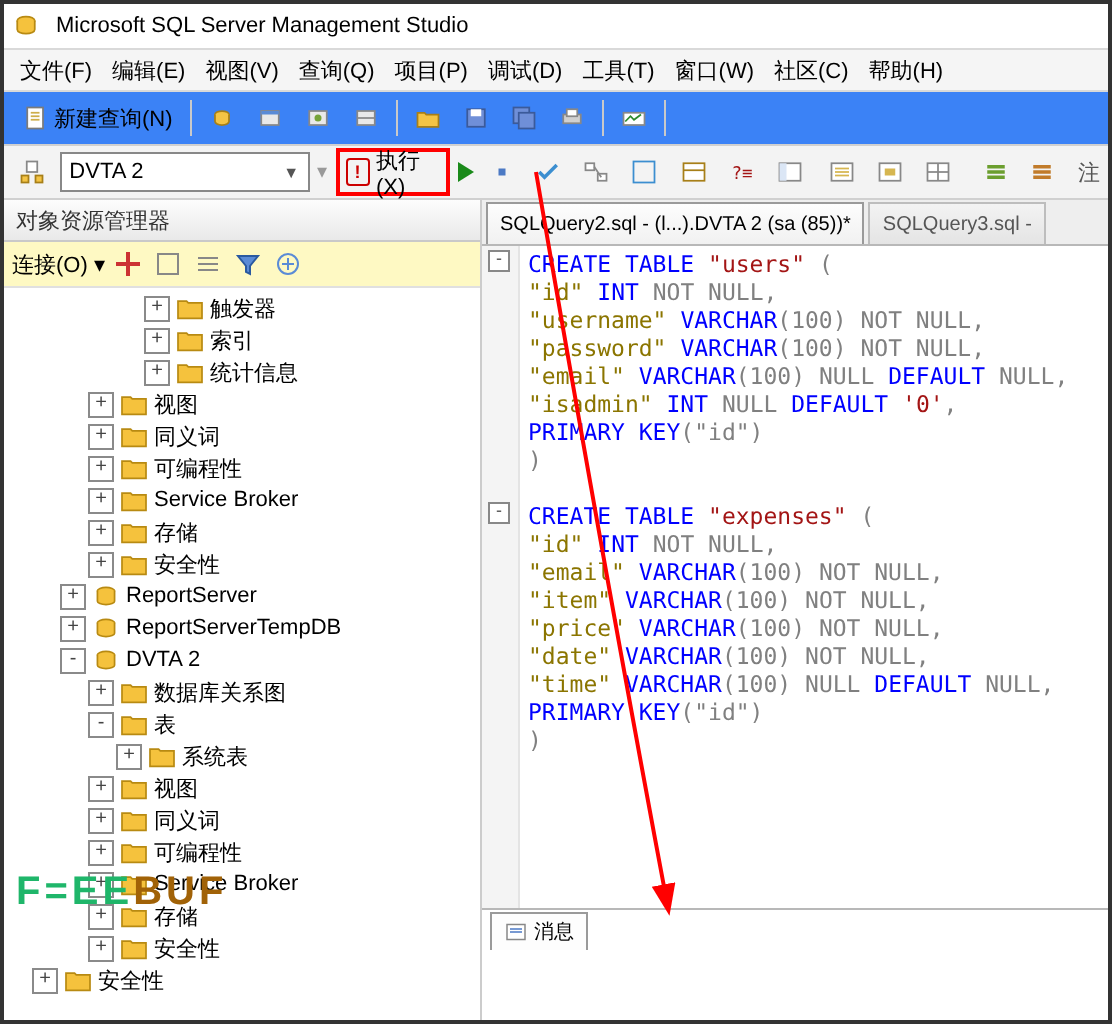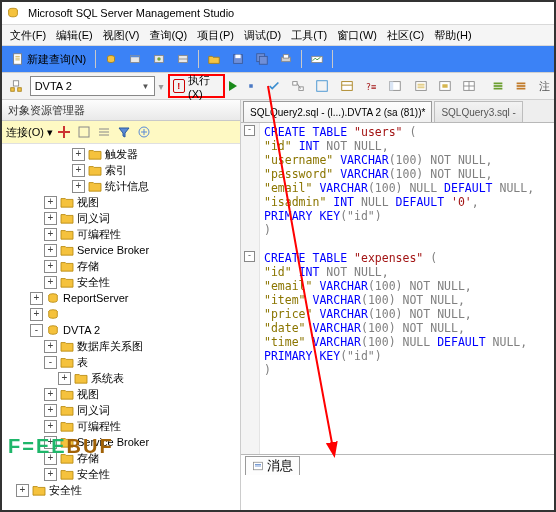--- a/index.html
+++ b/index.html
@@ -40,21 +40,21 @@
 .gutter{width:18px;background:#f4f4f4;border-right:1px solid #e4e4e4;position:relative}
 .fold-glyph{position:absolute;left:3px;width:9px;height:9px;border:1px solid #888;background:#fff;text-align:center;line-height:7px;font-size:9px;color:#555}
 .code{flex:1;padding:2px 4px;font-family:Consolas,monospace;font-size:11.5px;line-height:14px;white-space:pre;overflow:hidden}
 .kw{color:#0000ff}
 .ty{color:#0000ff}
 .str{color:#a31515}
 .gr{color:#808080}
 .op{color:#808080}
 .msgpane{height:55px;border-top:1px solid #b8b8b8;background:#fff;display:flex;flex-direction:column}
 .msgpane .mt{height:20px;display:flex;align-items:flex-end}
-.msgpane .mtab{height:18px;border:1px solid #9a9a9a;border-bottom:none;background:#fdfdfd;padding:0 6px;display:flex;align-items:center;gap:3px;font-size:13px;margin-left:4px}
+.msgpane .mtab{height:18px;border:1px solid #9a9a9a;border-bottom:none;background:#fdfdfd;padding:0 6px;display:flex;align-items:center;gap:3px;font-size:10px;margin-left:4px}
 .msgpane .body2{flex:1;padding:4px 18px;font-size:11px}
 .arrow{position:absolute;left:260px;top:82px;pointer-events:none}
 .watermark{position:absolute;left:6px;bottom:52px;font-family:Arial,sans-serif;font-weight:bold;letter-spacing:2px;pointer-events:none;font-size:20px}
 .watermark .a{color:#1fb66a}
 .watermark .b{color:#a16207}
 .dstr{color:#8b7500}
 </style>
 </head>
 <body>
 
@@ -381,20 +381,21 @@
           <span class="lbl">ReportServer</span>
         </div>
         <div class="trow" style="padding-left: 28px;">
           <span class="tw">+</span>
           <span class="fold">
             <svg viewBox="0 0 16 14">
               <ellipse cx="8" cy="4" rx="5" ry="2" fill="#f5c23d" stroke="#b88a12"></ellipse>
               <path d="M3 4v6c0 1.1 2.2 2 5 2s5-.9 5-2V4" fill="#f5c23d" stroke="#b88a12"></path>
             </svg>
           </span>
+          <span class="lbl">ReportServerTempDB</span>
         </div>
         <div class="trow" style="padding-left: 28px;">
           <span class="tw">-</span>
           <span class="fold">
             <svg viewBox="0 0 16 14">
               <ellipse cx="8" cy="4" rx="5" ry="2" fill="#f5c23d" stroke="#b88a12"></ellipse>
               <path d="M3 4v6c0 1.1 2.2 2 5 2s5-.9 5-2V4" fill="#f5c23d" stroke="#b88a12"></path>
             </svg>
           </span>
           <span class="lbl">DVTA 2</span>
@@ -488,21 +489,21 @@
             </svg>
           </span>
           <span class="lbl">安全性</span>
         </div>
       </div>
   </div>
 
   <div class="rightpane">
     <div class="tabs">
       <div class="tab">
-          <span>SQLQuery2.sql - (l...).DVTA 2 (sa (81))*</span>
+          <span>SQLQuery2.sql - (l...).DVTA 2 (sa (85))*</span>
         </div>
       <div class="tab inactive">
           <span>SQLQuery3.sql -</span>
         </div>
     </div>
     <div class="editor">
       <div class="gutter">
         <div class="fold-glyph" style="top:2px">-</div>
         <div class="fold-glyph" style="top:128px">-</div>
       </div>

